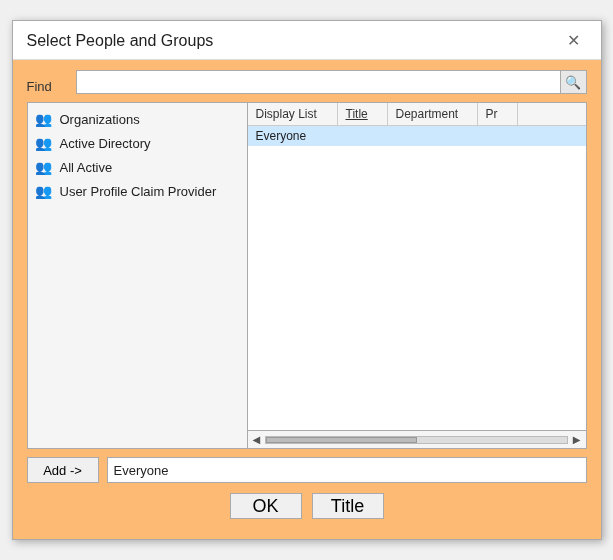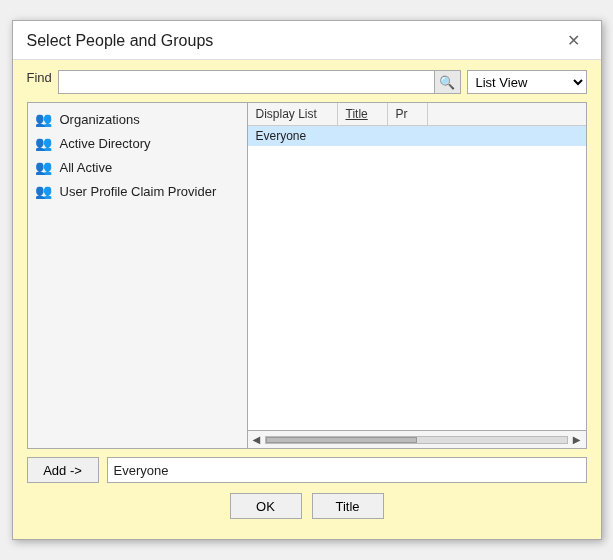--- a/index.html
+++ b/index.html
@@ -7,21 +7,21 @@
       font-family: 'Segoe UI', Arial, sans-serif;
       font-size: 13px;
       background: #f0f0f0;
       display: flex;
       align-items: center;
       justify-content: center;
       width: 613px;
       height: 560px;
     }
     .dialog {
-      background: #fef9c3;
+      background: #fdba74;
       border: 1px solid #aaa;
       box-shadow: 2px 2px 8px rgba(0,0,0,0.3);
       width: 590px;
       min-height: 520px;
       display: flex;
       flex-direction: column;
     }
     .title-bar {
       background: #fff;
       border-bottom: 1px solid #ddd;
@@ -45,22 +45,22 @@
       line-height: 1;
     }
     .dialog-body {
       padding: 10px 14px;
       flex: 1;
       display: flex;
       flex-direction: column;
     }
     .find-row {
       display: flex;
-      align-items: flex-start;
-      gap: 6px;
+      align-items: flex-end;
+      gap: 24px;
       margin-bottom: 8px;
     }
     .find-label {
       color: #333;
       white-space: nowrap;
     }
     .find-input-wrap {
       flex: 1;
       display: flex;
       align-items: center;
@@ -243,21 +243,21 @@
       gap: 10px;
       margin-top: 10px;
       padding-bottom: 10px;
     }
     .ok-btn, .cancel-btn {
       height: 26px;
       min-width: 72px;
       background: #f0f0f0;
       border: 1px solid #aaa;
       cursor: pointer;
-      font-size: 13px;
+      font-size: 18px;
       padding: 0 14px;
     }
   </style>
 </head>
 <body>
 
 <div class="dialog">
 
   <div class="title-bar">
     <span class="title-text">Select People and Groups</span>
@@ -267,24 +267,20 @@
   <div class="dialog-body">
 
     <div class="find-row">
       <span class="find-label">Find</span>
       <div class="find-input-wrap">
         <input class="find-input" type="text" style="">
         <button class="search-icon-btn">
           <span>🔍</span>
         </button>
       </div>
-      <select class="view-select">
-        <option>List View</option>
-        <option>Detail View</option>
-      </select>
     </div>
 
     <div class="main-panel">
 
       <div class="left-panel">
         <div class="tree-item">
           <span class="tree-icon icon-people">👥</span>
           <span>Organizations</span>
         </div>
         <div class="tree-item">
@@ -298,20 +294,21 @@
         <div class="tree-item">
           <span class="tree-icon icon-people">👥</span>
           <span>User Profile Claim Provider</span>
         </div>
       </div>
 
       <div class="right-panel">
         <div class="table-header">
           <div class="col-header col-display">Display List</div>
           <div class="col-header col-title">Title</div>
+          <div class="col-header col-dept">Department</div>
           <div class="col-header col-pr">Pr</div>
         </div>
         <div class="table-body">
           <div class="table-row selected">
             <div class="table-cell col-display">Everyone</div>
             <div class="table-cell col-email"></div>
             <div class="table-cell col-title"></div>
             <div class="table-cell col-dept"></div>
             <div class="table-cell col-pr"></div>
           </div>

